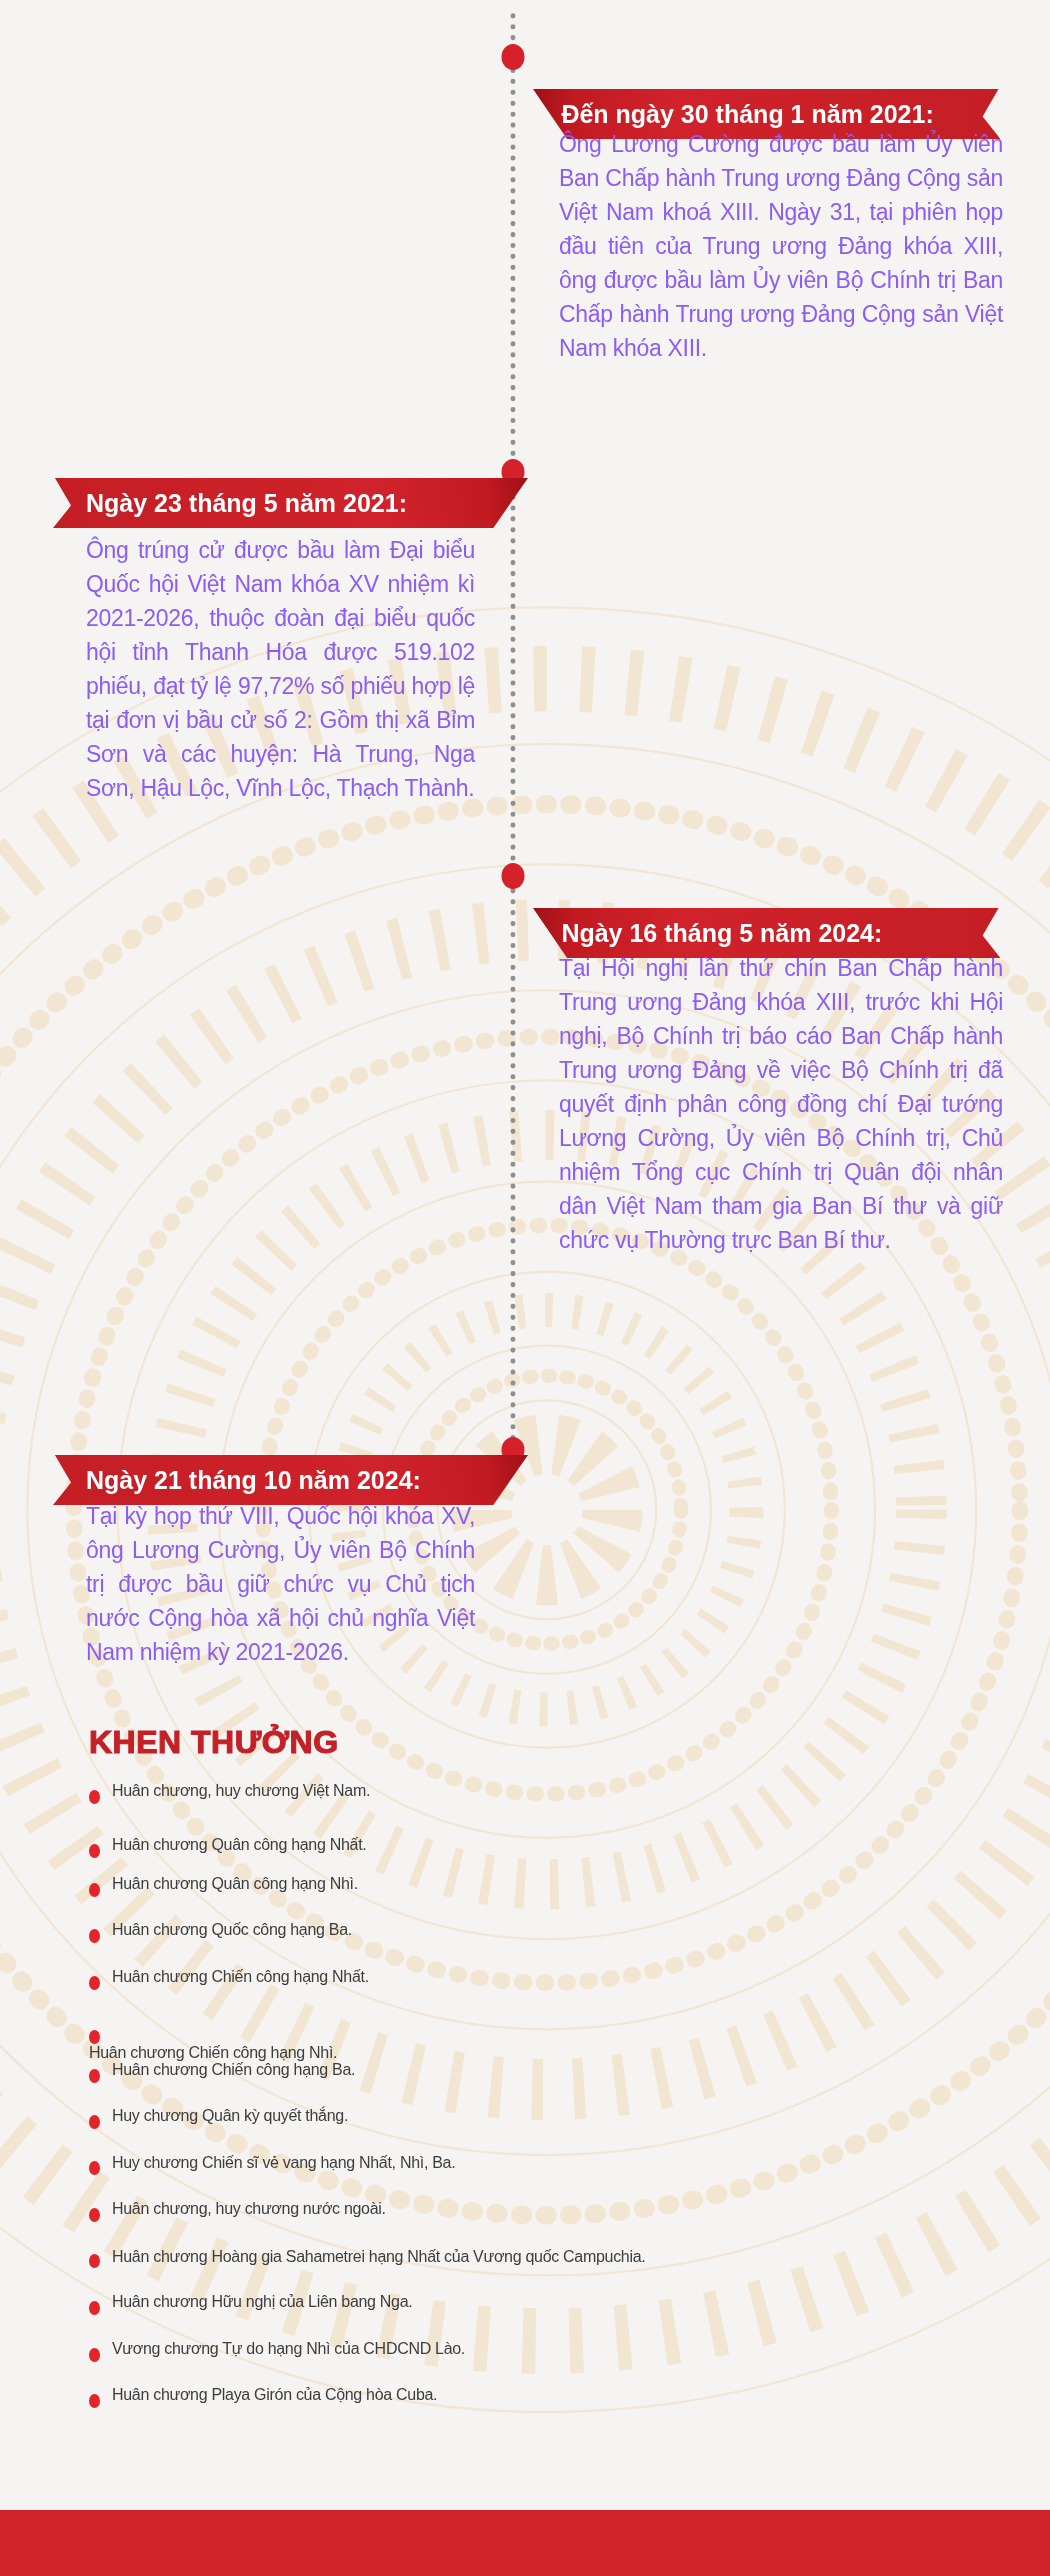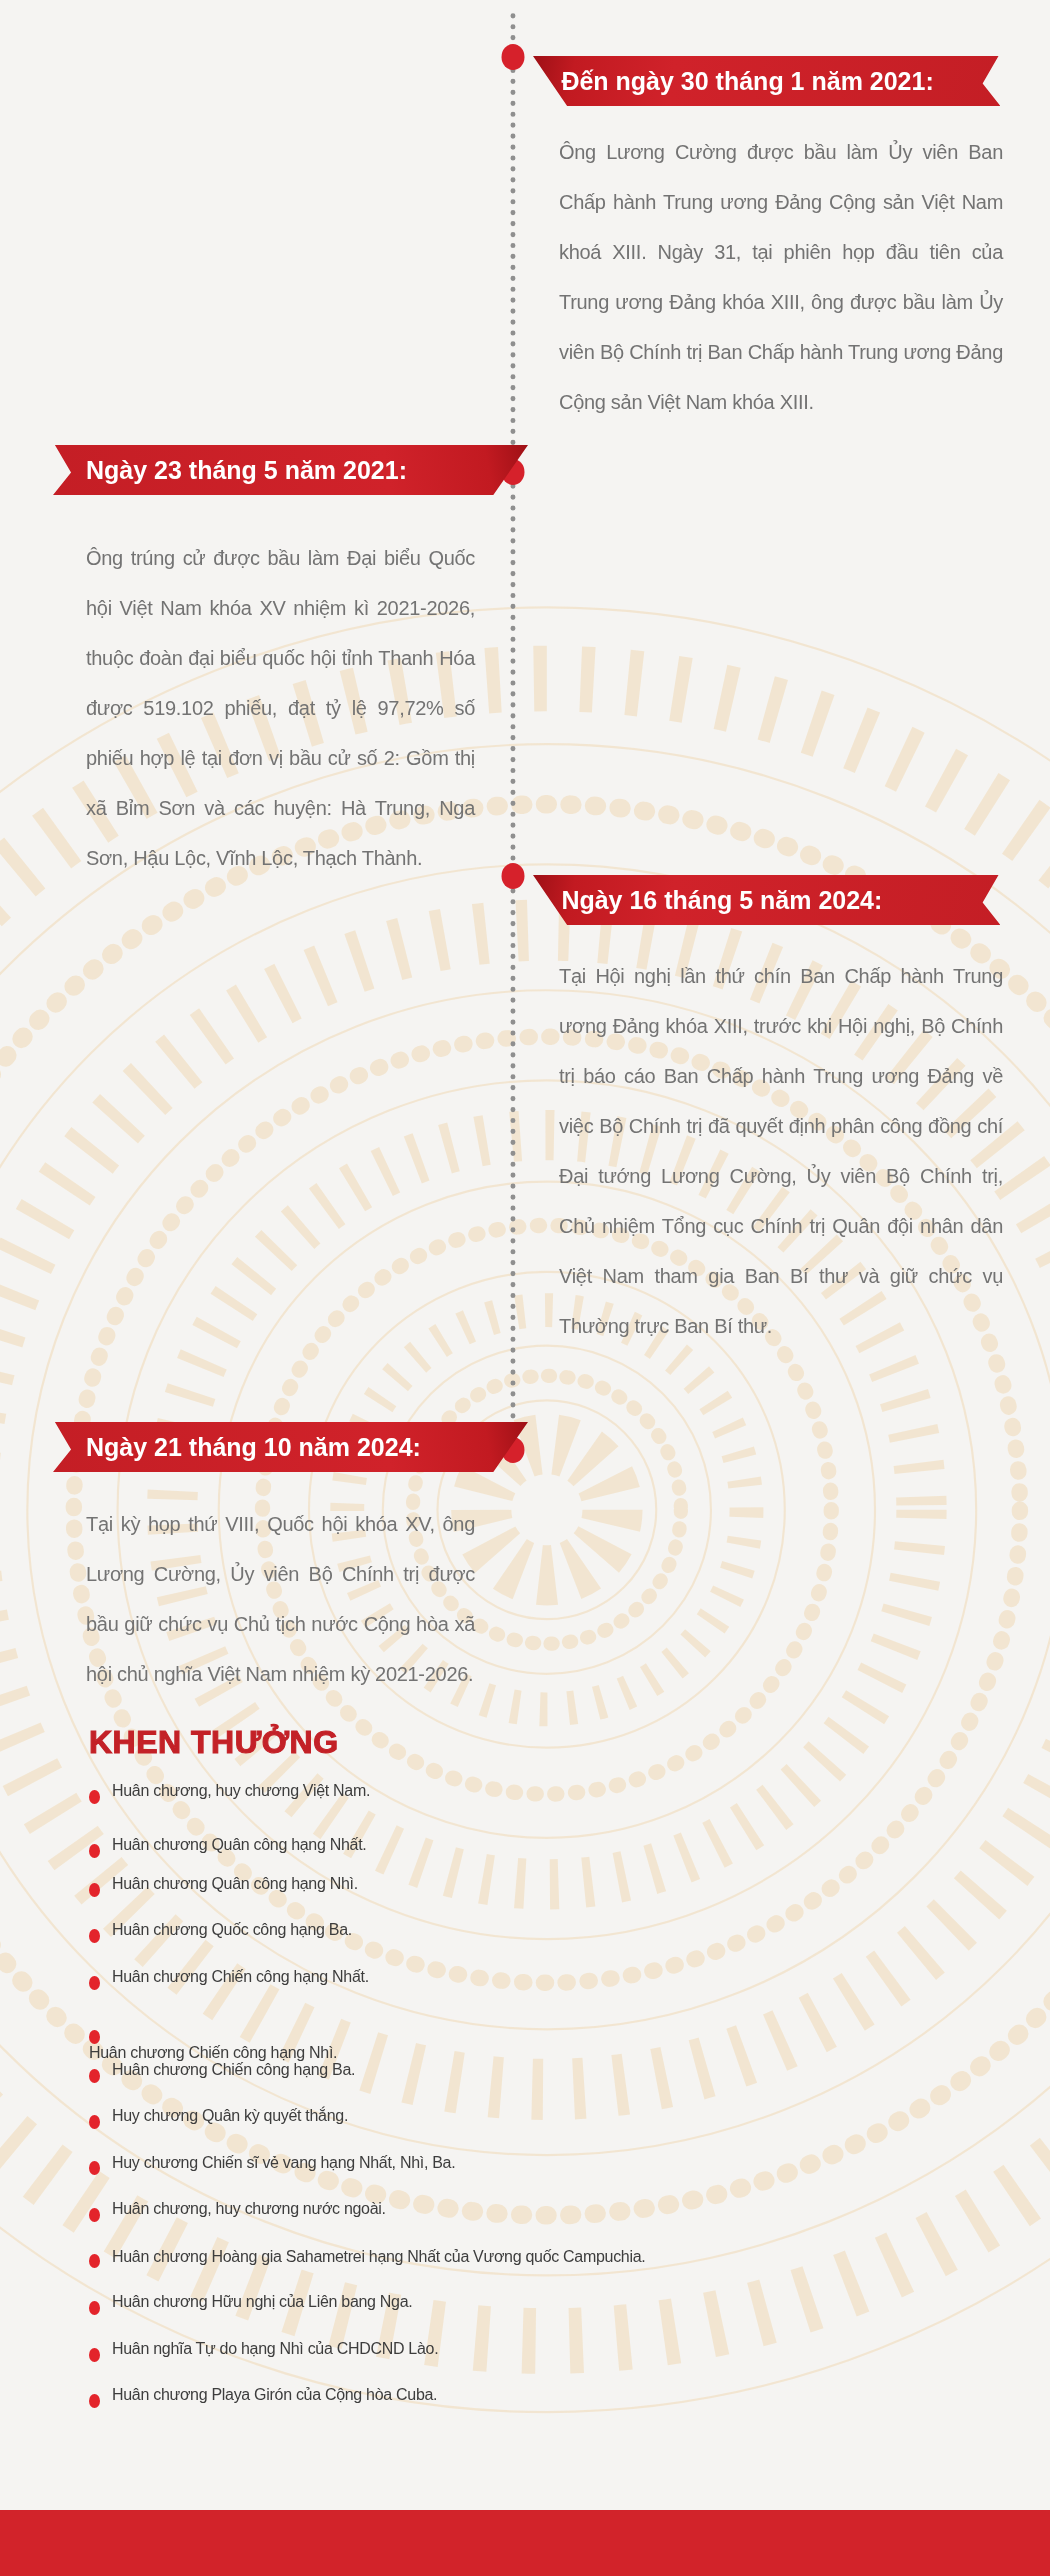--- a/index.html
+++ b/index.html
@@ -13,35 +13,35 @@
   .drum{position:absolute;left:0;top:0;width:1050px;height:2576px;pointer-events:none;}
   
   .timeline-svg{position:absolute;left:0;top:0;width:1050px;height:2576px;pointer-events:none;}
   .tdot{
     position:absolute;width:23px;height:26px;border-radius:50%;
     background:#d6212b;transform:translate(-50%,-50%);
   }
   
   .banner{
     position:absolute;height:50px;line-height:50px;
-    color:#ffffff;font-size:25px;font-weight:700;white-space:nowrap;
+    color:#ffffff;font-size:25px;font-weight:700;white-space:nowrap;margin-top:33px;
   }
   .banner.right-side{
     background:linear-gradient(100deg,#9e1016 0%,#c21a21 9%,#d0222a 30%,#c41e25 100%);
     clip-path:polygon(0% 0%, 99.6% 0%, 96.2% 55%, 100% 100%, 7.3% 100%);
     padding-left:28.4px;
   }
   .banner.left-side{
     background:linear-gradient(260deg,#9e1016 0%,#c21a21 9%,#d0222a 30%,#c41e25 100%);
     clip-path:polygon(0.4% 0%, 100% 0%, 92.7% 100%, 0% 100%, 3.8% 55%);
     padding-left:33px;
   }
   
   .para{
-    position:absolute;font-size:20px;line-height:50px;color:#737373;
+    position:absolute;font-size:23px;line-height:34px;color:#8b5cf6;
     text-align:justify;letter-spacing:-0.3px;
   }
   
   .khen-title{
     position:absolute;left:89px;top:1724px;
     font-size:32px;font-weight:700;letter-spacing:0.5px;color:#c32127;
     -webkit-text-stroke:1.1px #c32127;
   }
   .award-list{position:absolute;left:89px;top:1782px;width:941px;}
   .award-item{
@@ -163,21 +163,21 @@
     <div class="award-item size-s" style="top:465px;">
       <span class="bullet"></span>
       <span>Huân chương Hoàng gia Sahametrei hạng Nhất của Vương quốc Campuchia.</span>
     </div>
     <div class="award-item" style="top:511px;">
       <span class="bullet"></span>
       <span>Huân chương Hữu nghị của Liên bang Nga.</span>
     </div>
     <div class="award-item" style="top:558px;">
       <span class="bullet"></span>
-      <span>Huân nghĩa Tự do hạng Nhì của CHDCND Lào.</span>
+      <span>Vương chương Tự do hạng Nhì của CHDCND Lào.</span>
     </div>
     <div class="award-item" style="top:604px;">
       <span class="bullet"></span>
       <span>Huân chương Playa Girón của Cộng hòa Cuba.</span>
     </div>
   </div>
 
   <div class="footer-bar"></div>
 
 </div>

